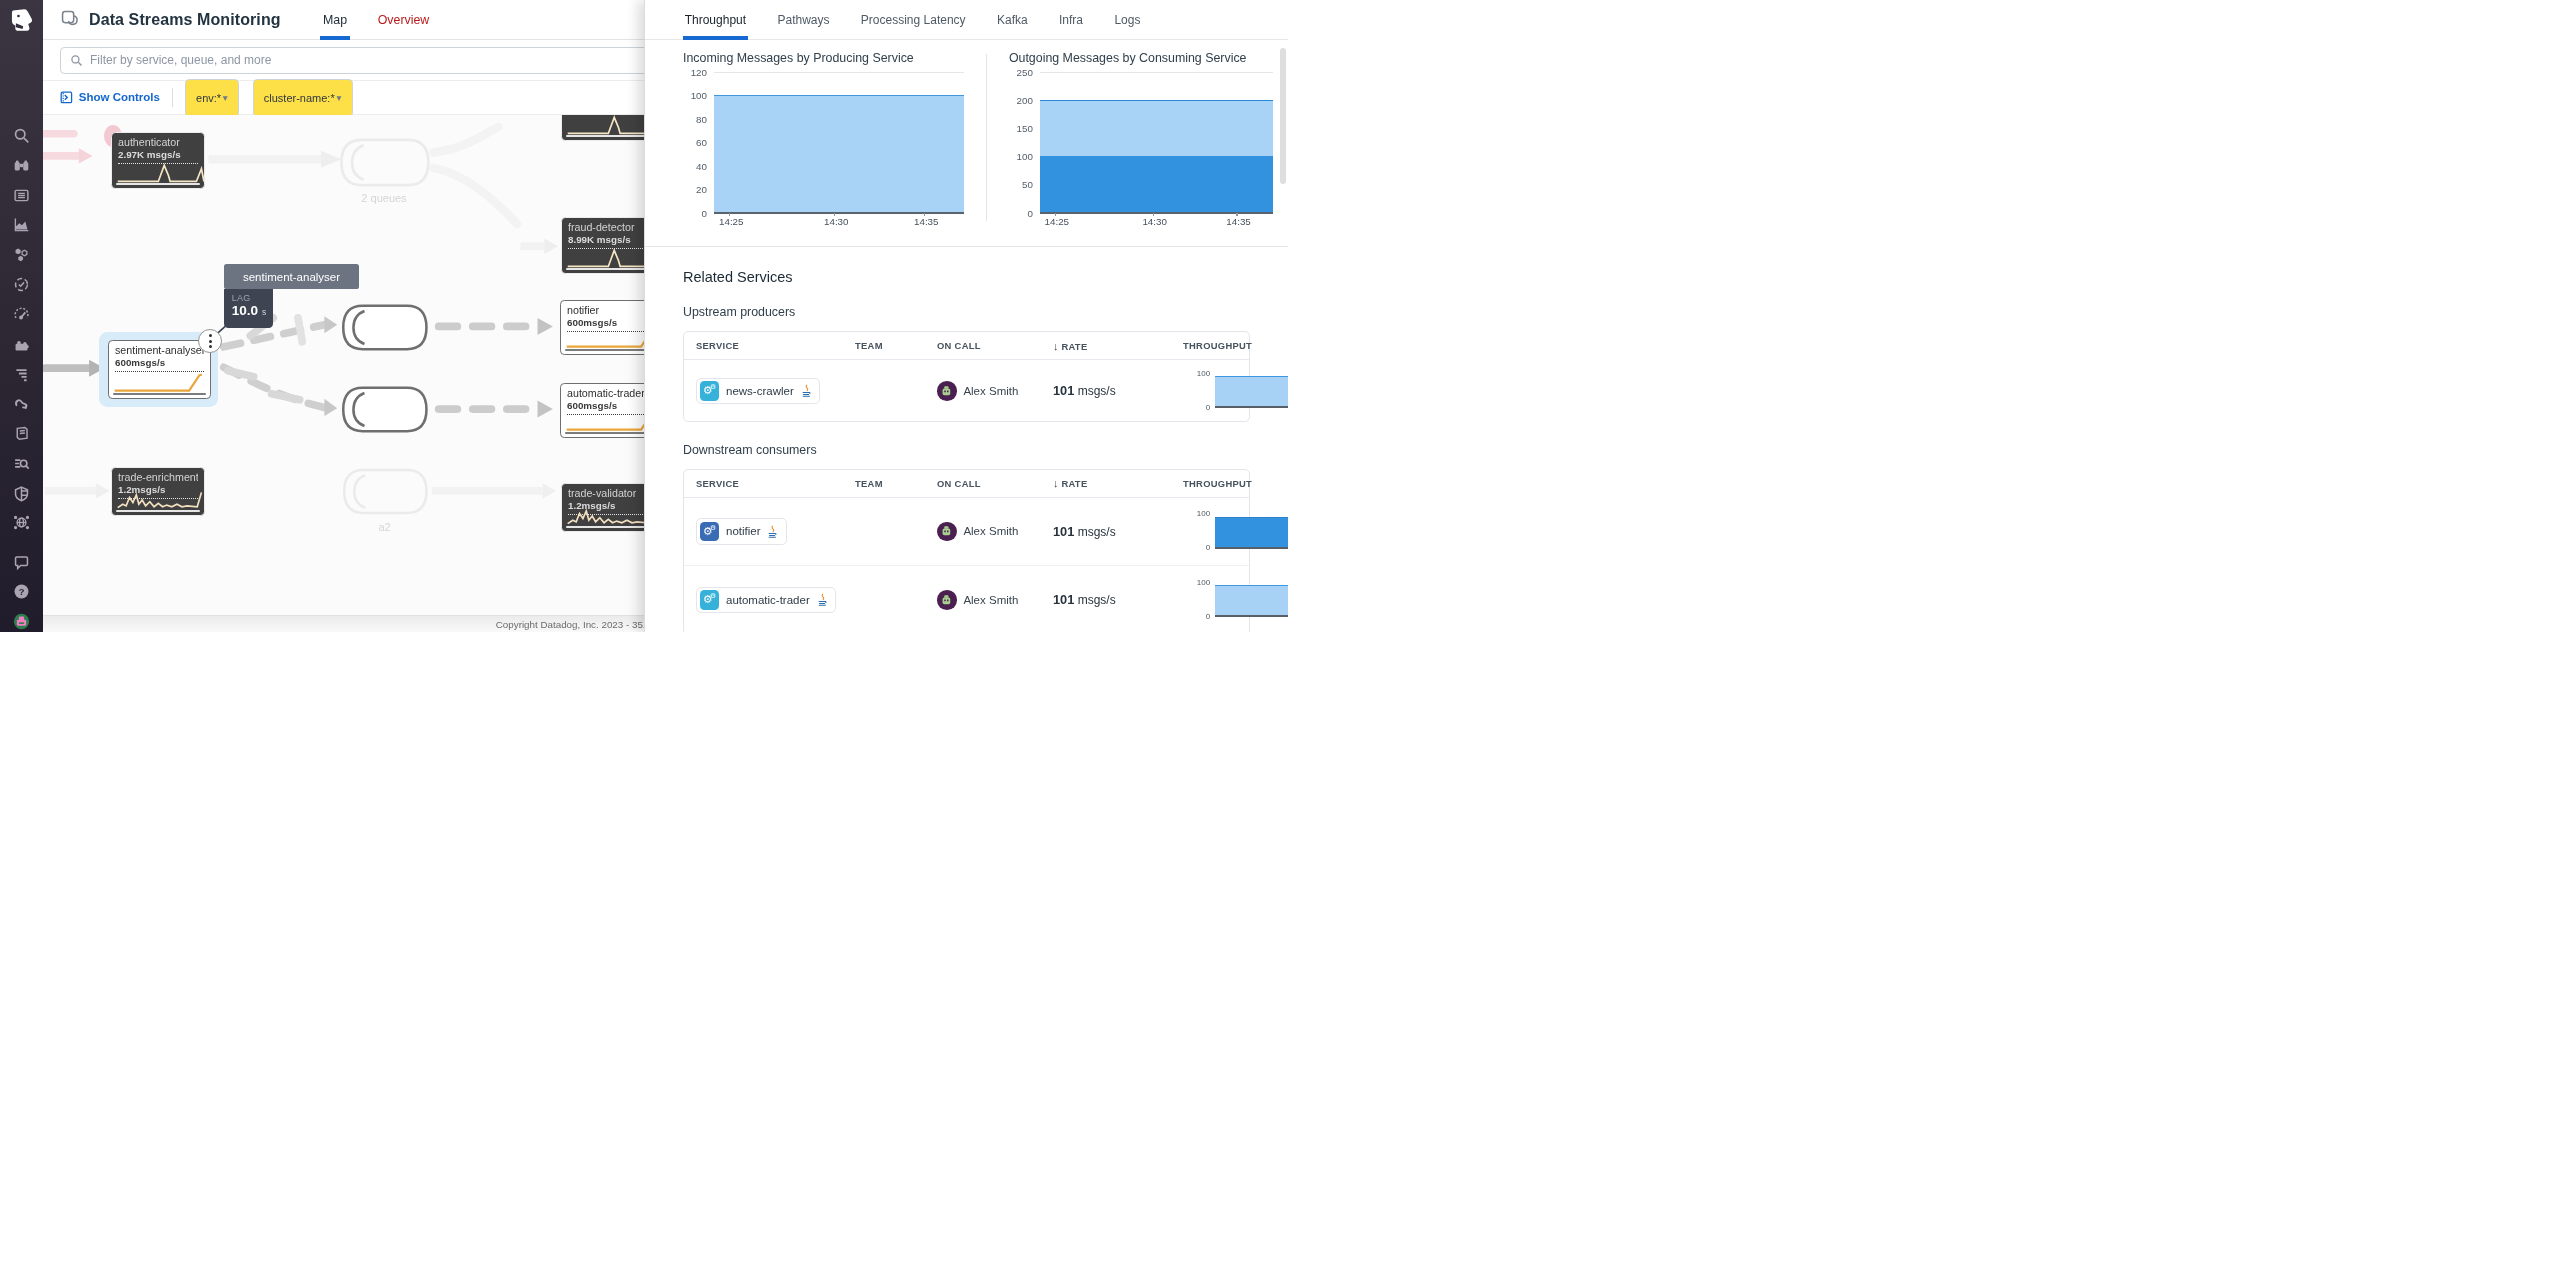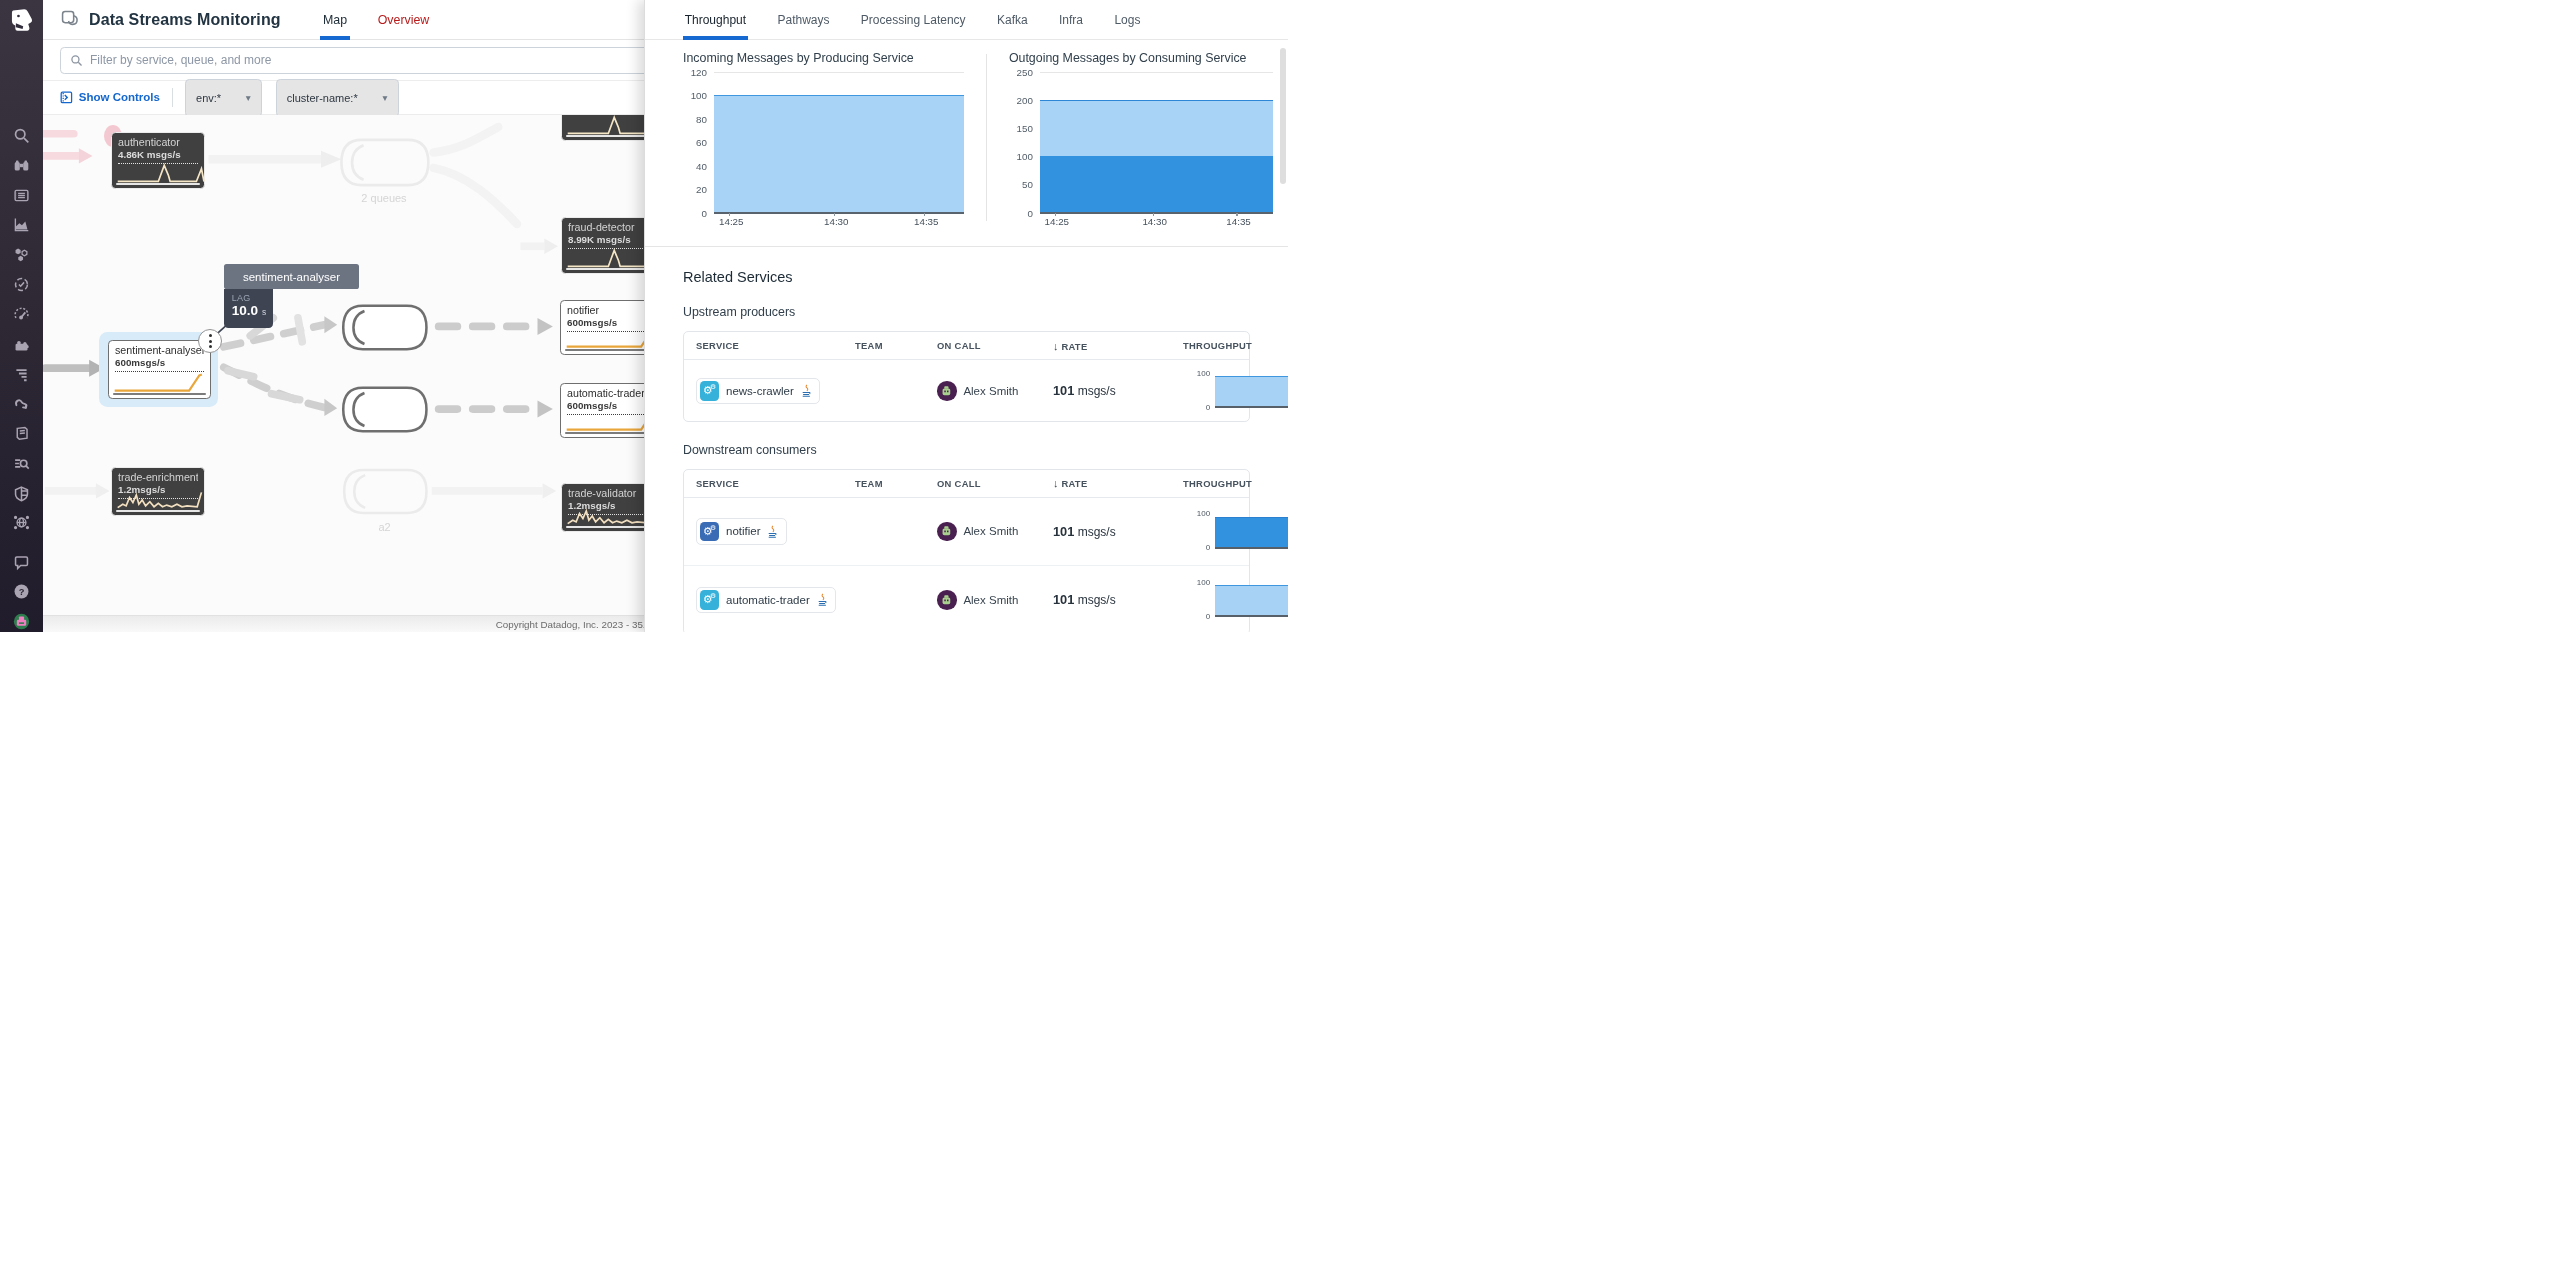--- a/index.html
+++ b/index.html
@@ -30,21 +30,21 @@
   #filter-input-wrap { position:absolute; left:17px; top:6.8px; width:1210px; height:27px; border:0.9px solid #ccd3da; border-radius:4.3px; display:flex; align-items:center; background:#fff; }
   #filter-input-wrap svg { width:12.8px; height:12.8px; margin-left:8.5px; color:#8b94a0; flex:none; }
   #filter-input { border:none; outline:none; flex:1; margin-left:7.7px; font-size:12px; color:#333; font-family:inherit; background:transparent; }
   #filter-input::placeholder { color:#8d97a5; }
 
   
   #controls-row { position:absolute; left:0; top:81px; right:0; height:34px; background:#fff; border-bottom:0.9px solid #ececec; display:flex; align-items:center; }
   #show-controls { display:flex; align-items:center; gap:6px; margin-left:17px; color:#1467cd; font-size:11.5px; font-weight:bold; cursor:pointer; }
   #show-controls svg { width:12.8px; height:12.8px; }
   .ctl-divider { width:0.9px; height:19px; background:#d9dee3; margin:0 12px; }
-  .filter-chip { display:flex; align-items:center; gap:23px; border:0.9px solid #ccd3da; border-radius:4.3px; height:38px; padding:0 8.5px 0 10.2px; font-size:11px; color:#2e3742; margin-right:13.6px; cursor:pointer; background:#e5e5e5; }
+  .filter-chip { display:flex; align-items:center; gap:0; border:0.9px solid #ccd3da; border-radius:4.3px; height:38px; padding:0 8.5px 0 10.2px; font-size:11px; color:#2e3742; margin-right:13.6px; cursor:pointer; background:#fde047; }
   .filter-chip .caret { font-size:8.5px; color:#6f7a87; }
 
   
   #map { position:absolute; left:0; top:115px; right:0; bottom:0; background:#fbfbfb; overflow:hidden; }
   #map-edges { position:absolute; left:0; top:0; pointer-events:none; }
   .node { position:absolute; background:#fff; border:1.7px solid #6f6f6f; border-radius:4.3px; padding:3.4px 6px 0; cursor:pointer; }
   .node .n-title { font-size:10.7px; color:#2f2f2f; white-space:nowrap; overflow:hidden; }
   .node .n-rate { font-size:9.8px; font-weight:bold; color:#3a3a3a; margin-top:0.9px; white-space:nowrap; }
   .node .n-dots { border-top:1.7px dotted #3c3c3c; margin-top:2.6px; }
   .node .spark { position:absolute; left:4.3px; right:4.3px; bottom:4.3px; height:22px; }
@@ -207,21 +207,21 @@
         <path d="M2 441 H62" stroke="#f2f2f2" stroke-width="9"></path>
         <polygon points="62,432 78,441 62,450" fill="#efefef"></polygon>
         <path d="M456 441 H586" stroke="#f2f2f2" stroke-width="9"></path>
         <polygon points="586,432 602,441 586,450" fill="#efefef"></polygon>
       </svg>
 
       <div class="pink-dot" style="left:61px; top:10.2px;"></div>
 
       <div class="node faded" style="left:68px; top:17px; width:94px; height:57px;">
         <div class="n-title">authenticator</div>
-        <div class="n-rate">4.86K msgs/s</div>
+        <div class="n-rate">2.97K msgs/s</div>
         <div class="n-dots"></div>
         <svg class="spark" viewBox="0 0 108 26" preserveAspectRatio="none">
             <path d="M2 23 L50 23 L57 4 L62 16 L64 23 L88 23 L95 23 L101 8 L104 23" fill="none" stroke="#f5e6c6" stroke-width="2"></path>
           </svg>
         <div class="n-base"></div>
       </div>
 
       <div class="queue" style="left:294px; top:20.5px; width:94px; height:53px;">
         <svg width="94" height="53" viewBox="0 0 106 57" fill="none">
           <path d="M28 3 H80 Q103 3 103 28.5 Q103 54 80 54 H28 Q5 54 5 28.5 Q5 3 28 3 Z" stroke="#ebebeb" stroke-width="3"></path>

